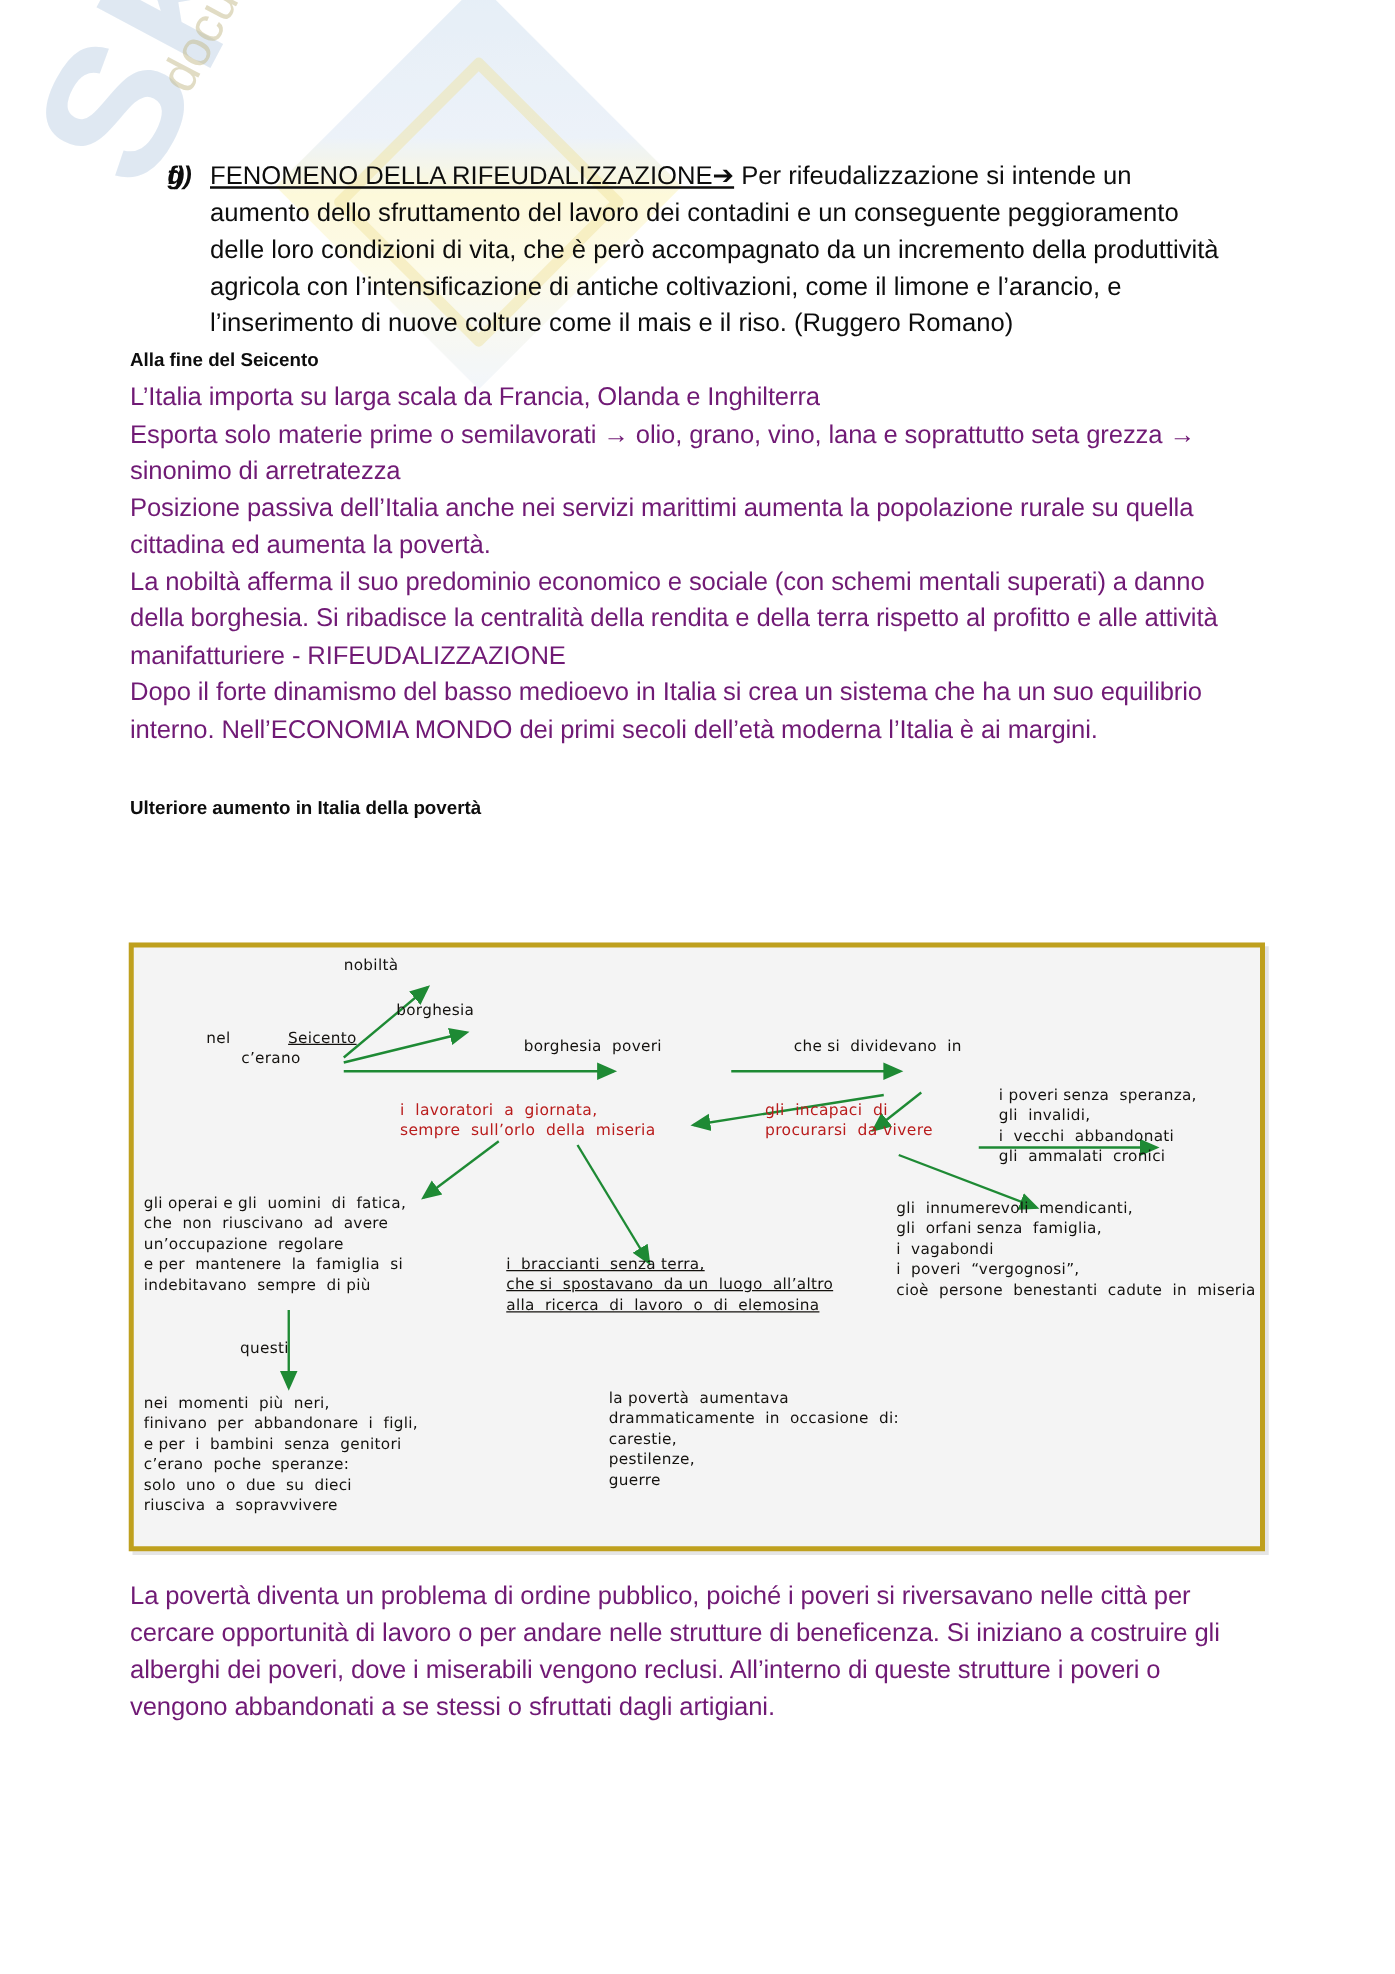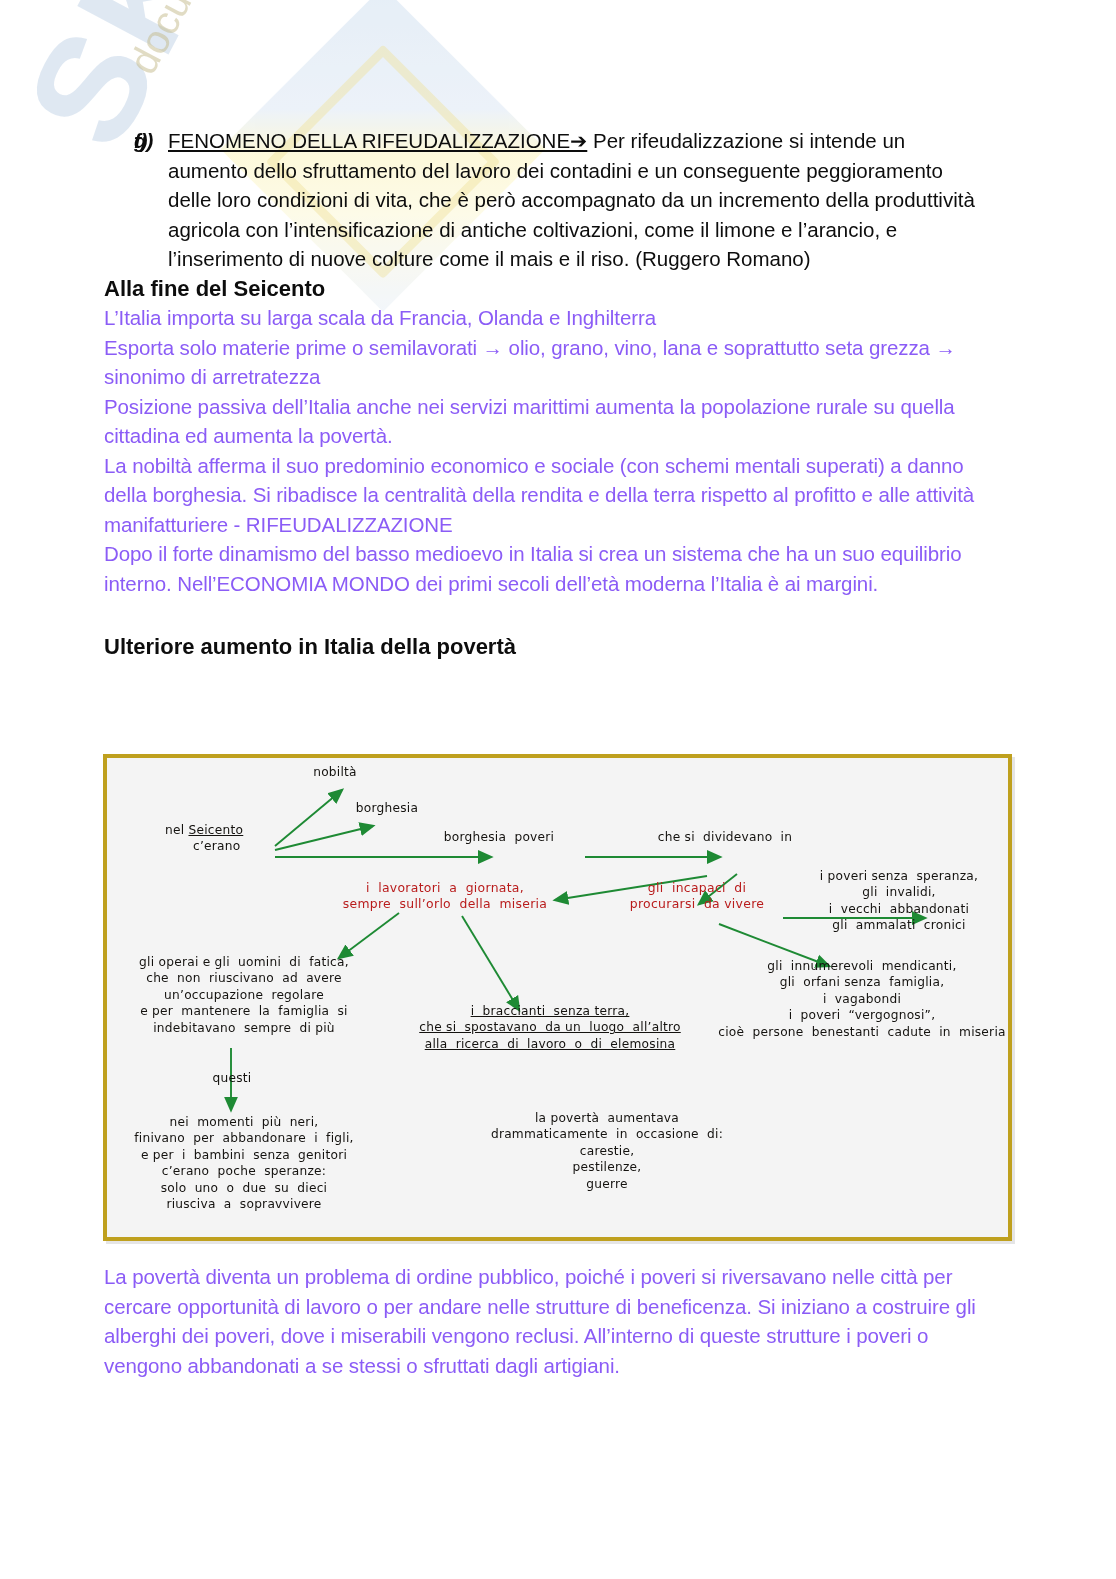--- a/index.html
+++ b/index.html
@@ -75,21 +75,21 @@
   }
   .textcol {
     position: absolute;
     left: 104px;
     top: 126px;
     width: 872px;
   }
   .line {
     font-size: 20.5px;
     line-height: 29.5px;
-    color: #8b5cf6;
+    color: #701a75;
     letter-spacing: -0.1px;
   }
   .para { margin: 0; }
   .b { font-weight: normal; }
   .u { text-decoration: underline; }
   .biu {
     font-weight: bold;
     font-style: italic;
     text-decoration: underline;
   }
@@ -108,21 +108,21 @@
   .list-marker {
     position: absolute;
     left: 30px;
     top: 0;
     font-weight: bold;
     font-style: italic;
   }
   .gap-md { height: 34px; }
 
   .section-head {
-    font-size: 22px;
+    font-size: 15px;
     line-height: 29.5px;
     font-weight: bold;
   }
 
   
   .map-box {
     position: absolute;
     left: 103px;
     top: 754px;
     width: 909px;
@@ -143,31 +143,30 @@
     width: 100%;
     height: 100%;
   }
   .node {
     position: absolute;
     font-family: "DejaVu Sans", sans-serif;
     font-size: 12.2px;
     line-height: 16.4px;
     color: #14120f;
     white-space: pre;
-    text-align: center;
     letter-spacing: 0.25px;
   }
   .node.green {
     color: #b91c1c;
     font-weight: normal;
     font-size: 12.4px;
     letter-spacing: 0.3px;
   }
   .node.left { text-align: left; }
-  .node .uline { text-decoration: underline; }
+  .node .uline { text-decoration: underline; margin-left: 42px; }
 
   
   #node-seicento     { left: 58px;  top: 64px;  width: 170px; text-align: left; }
   #node-nobilta      { left: 168px; top: 6px;   width: 120px; }
   #node-borghesia    { left: 210px; top: 42px;  width: 140px; }
   #node-moltissimi   { left: 312px; top: 71px;  width: 160px; }
   #node-chesi        { left: 528px; top: 71px;  width: 180px; }
   #node-lavoratori   { left: 213px; top: 122px; width: 250px; }
   #node-incapaci     { left: 505px; top: 122px; width: 170px; }
   #node-poverisenza  { left: 692px; top: 110px; width: 200px; }

